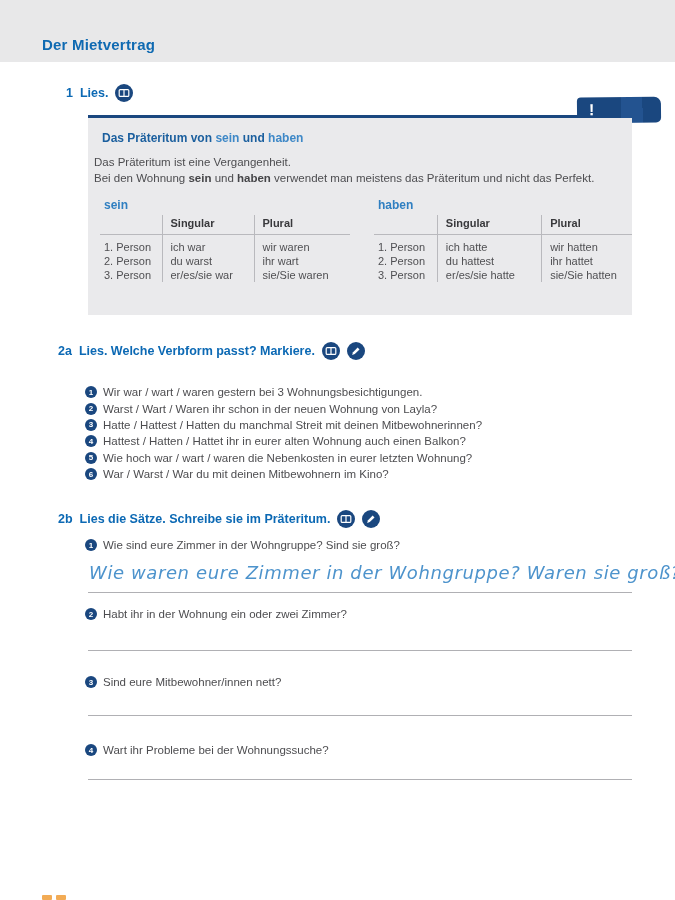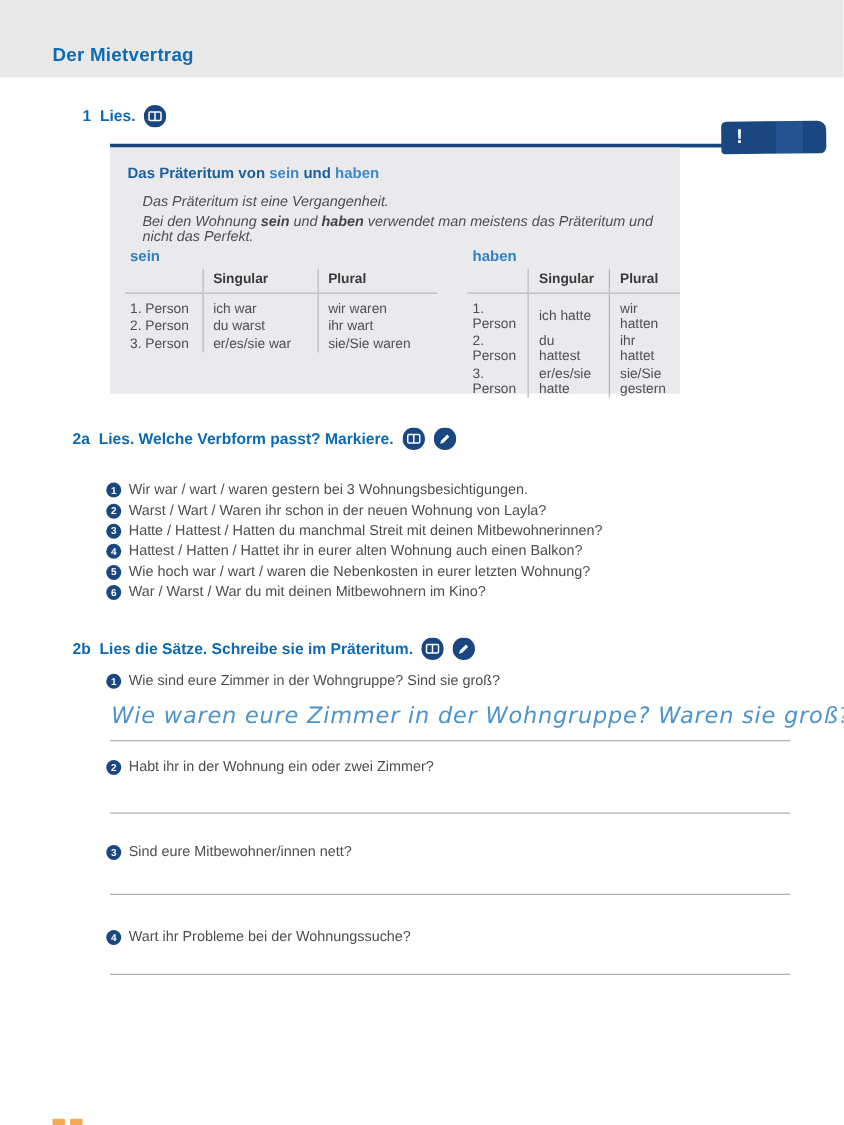--- a/index.html
+++ b/index.html
@@ -58,37 +58,36 @@
     color: #ffffff;
     font-weight: bold;
     font-size: 16px;
     line-height: 26px;
     padding-left: 12px;
   }
 
   .grammar-box {
     position: absolute;
     left: 88px; top: 118px;
-    width: 456px; height: 197px;
+    width: 544px; height: 197px;
     background: #eaeaec;
   }
   .gbox-title {
     position: absolute;
     left: 14px; top: 13px;
     font-size: 12px;
     font-weight: bold;
     color: #1b5f9e;
   }
   .gbox-title .verb { color: #3e88c7; }
   .gbox-text {
     position: absolute;
-    left: 26px;
+    left: 6px;
     font-size: 11.5px;
     color: #4d4d50;
-    font-style: italic;
   }
   .gbox-line1 { top: 38px; }
   .gbox-line2 { top: 54px; }
   .gbox-text b { color: #454548; }
 
   .verb-table-wrap { position: absolute; top: 80px; }
   .verb-table-wrap.left  { left: 12px; }
   .verb-table-wrap.right { left: 286px; }
   .verb-label {
     font-size: 12px;
@@ -250,21 +249,21 @@
           <td>wir hatten</td>
         </tr>
         <tr>
           <td>2. Person</td>
           <td>du hattest</td>
           <td>ihr hattet</td>
         </tr>
         <tr>
           <td>3. Person</td>
           <td>er/es/sie hatte</td>
-          <td>sie/Sie gestern</td>
+          <td>sie/Sie hatten</td>
         </tr>
       </tbody>
         </table>
     </div>
   </div>
 
   <div class="ex-heading ex2a-heading">
     <span class="ex-num">2a</span>
     <span>Lies. Welche Verbform passt? Markiere.</span>
     <span class="icon-circle">

